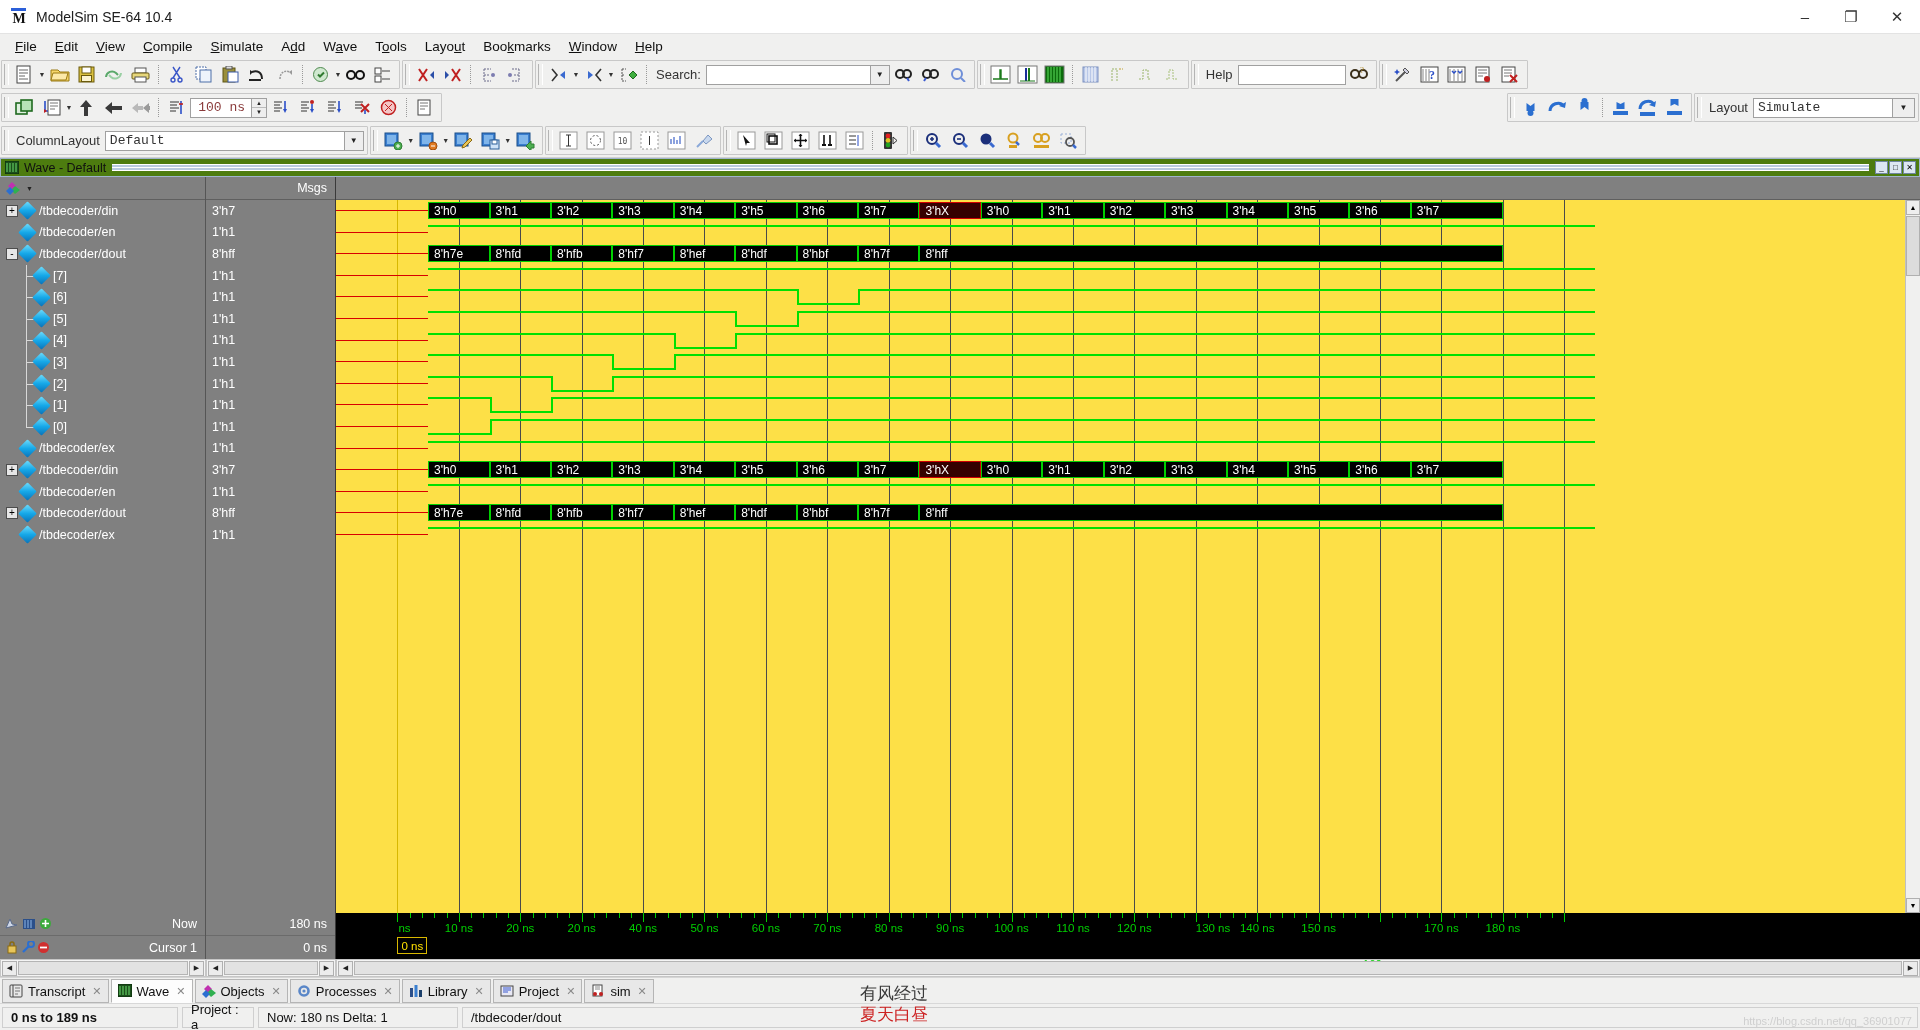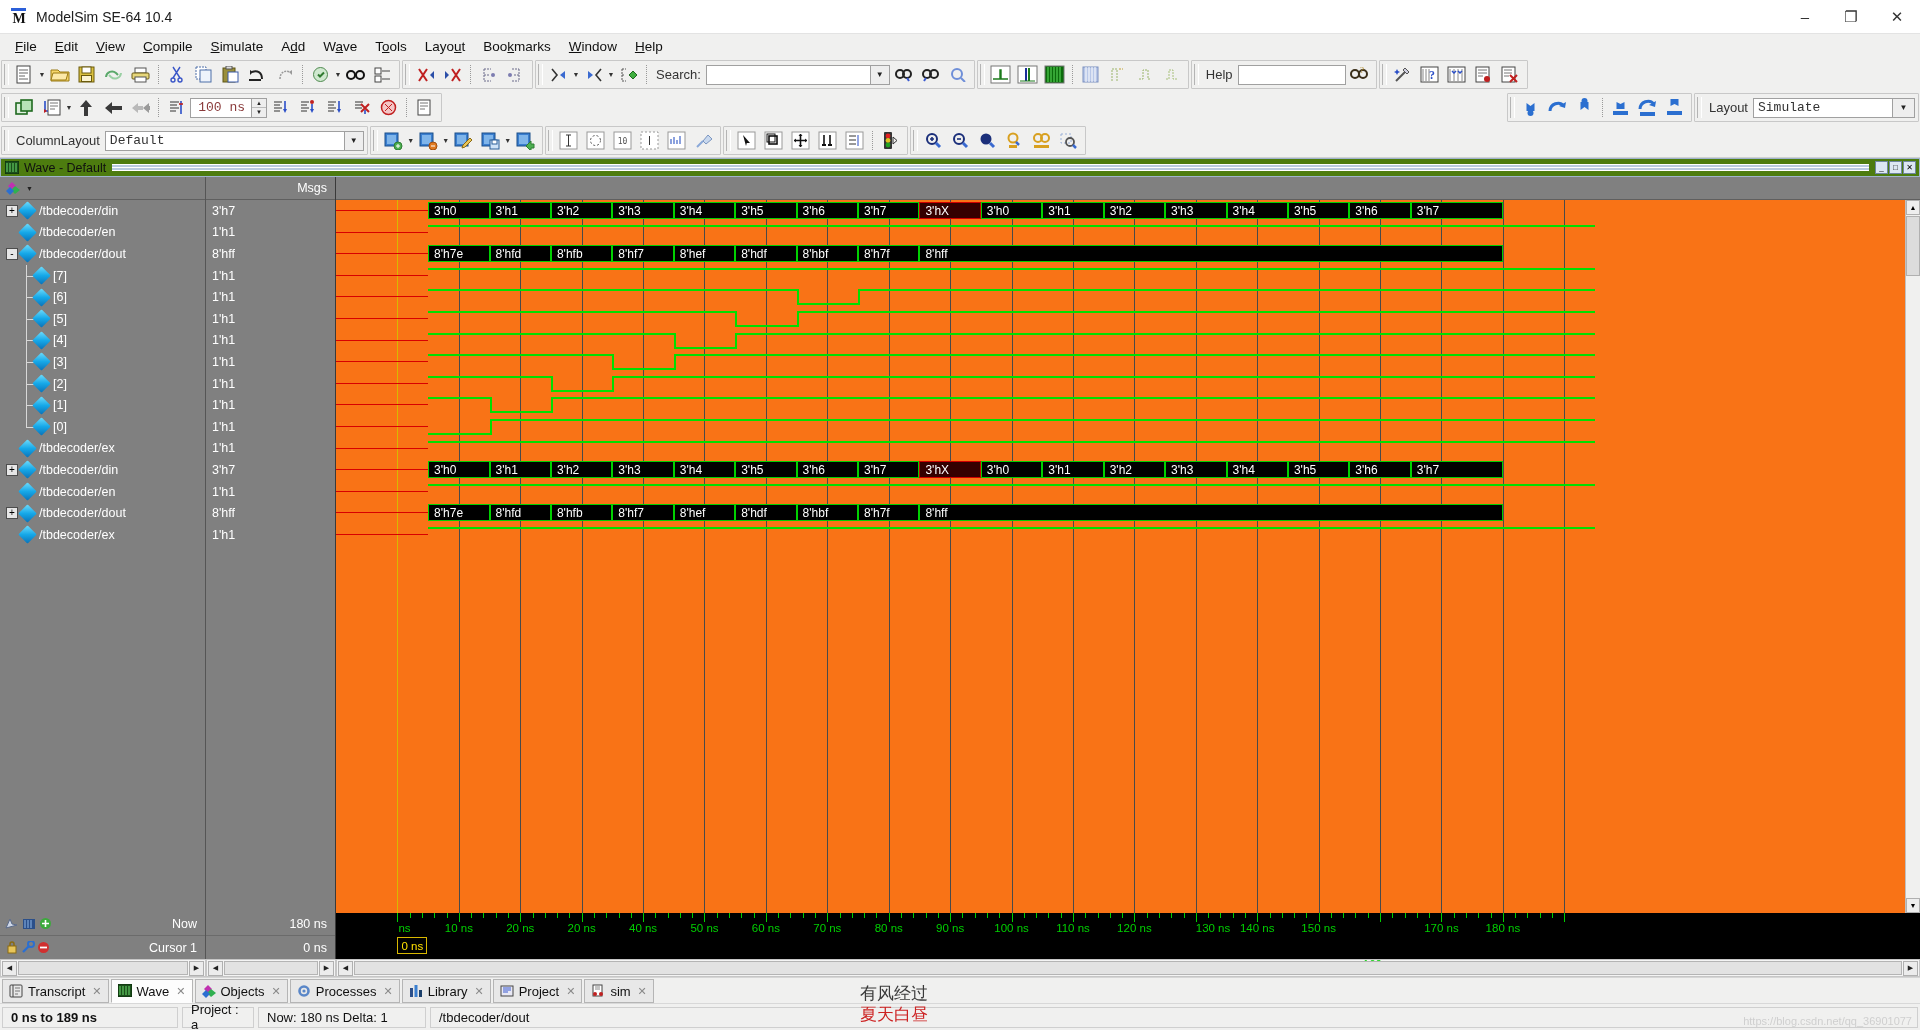--- a/index.html
+++ b/index.html
@@ -113,21 +113,21 @@
   .dwrap { width:18px; flex:none; display:flex; align-items:center; justify-content:center; }
   .treeline { width:14px; flex:none; height:21.6px; position:relative; }
   .treeline::before { content:""; position:absolute; left:5px; top:0; bottom:0; border-left:1px solid #d8d8d8; }
   .treeline::after { content:""; position:absolute; left:5px; top:50%; width:8px; border-top:1px solid #d8d8d8; }
   .treeline.last::before { bottom:50%; }
   .vrow { height:21.6px; display:flex; align-items:center; color:#fff; font-size:12.5px; padding-left:6px; }
 
   
   .wavepane { flex:1; position:relative; background:#000; min-width:0; overflow:hidden; }
   .wavehdr { height:23px; background:#808080; border-bottom:1px solid #5f5f5f; }
-  .wavecanvas { position:absolute; left:0; right:15px; top:23px; bottom:0; background:#f97316; overflow:hidden; }
+  .wavecanvas { position:absolute; left:0; right:15px; top:23px; bottom:0; background:#fde047; overflow:hidden; }
   .vscroll { position:absolute; right:0; top:23px; bottom:0; width:15px; background:#f0f0ef; border-left:1px solid #c0c0c0; }
   .vscroll .arw { height:15px; border:1px solid #b0b0b0; background:#eee; display:flex; align-items:center; justify-content:center; font-size:7px; }
   .vscroll .thumb { position:absolute; top:16px; left:0; right:0; height:60px; background:#dcdcdc; border:1px solid #b0b0b0; }
   .vscroll .arw.bot { position:absolute; bottom:0; left:0; right:0; }
 
   .gridv { position:absolute; top:0; bottom:0; width:1px; background:#4a4a4a; }
   .cursorline { position:absolute; top:0; bottom:0; width:1px; background:#d8b800; }
   .busseg {
     position:absolute; height:17px; border:1px solid #00d000; background:#000;
     color:#ffffff; font: 12px "Liberation Sans", sans-serif;
@@ -1390,18 +1390,18 @@
             <circle cx="10" cy="10" r="2" fill="#c02020"></circle>
           </svg></span>
         <span>sim</span>
         <span class="x">✕</span>
       </div>
   </div>
 
   <div class="statusbar" style="position:relative;">
     <div class="scell" style="width:176px;font-weight:bold;">0 ns to 189 ns</div>
     <div class="scell" style="width:72px;justify-content:flex-start;">Project : a</div>
-    <div class="scell" style="width:168px;justify-content:flex-start;">Now: 180 ns  Delta: 1</div>
+    <div class="scell" style="width:200px;justify-content:flex-start;">Now: 180 ns  Delta: 1</div>
     <div class="scell" style="flex:1;justify-content:flex-start;">/tbdecoder/dout</div>
     <div class="wm2">夏天白昼</div>
     <div class="wmurl">https://blog.csdn.net/qq_36901077</div>
   </div>
 </div>
 
 </body></html>

